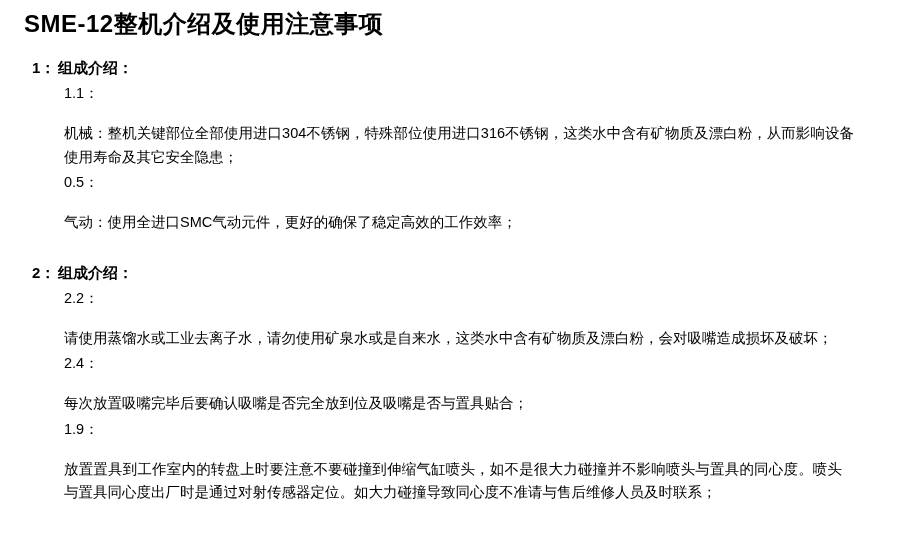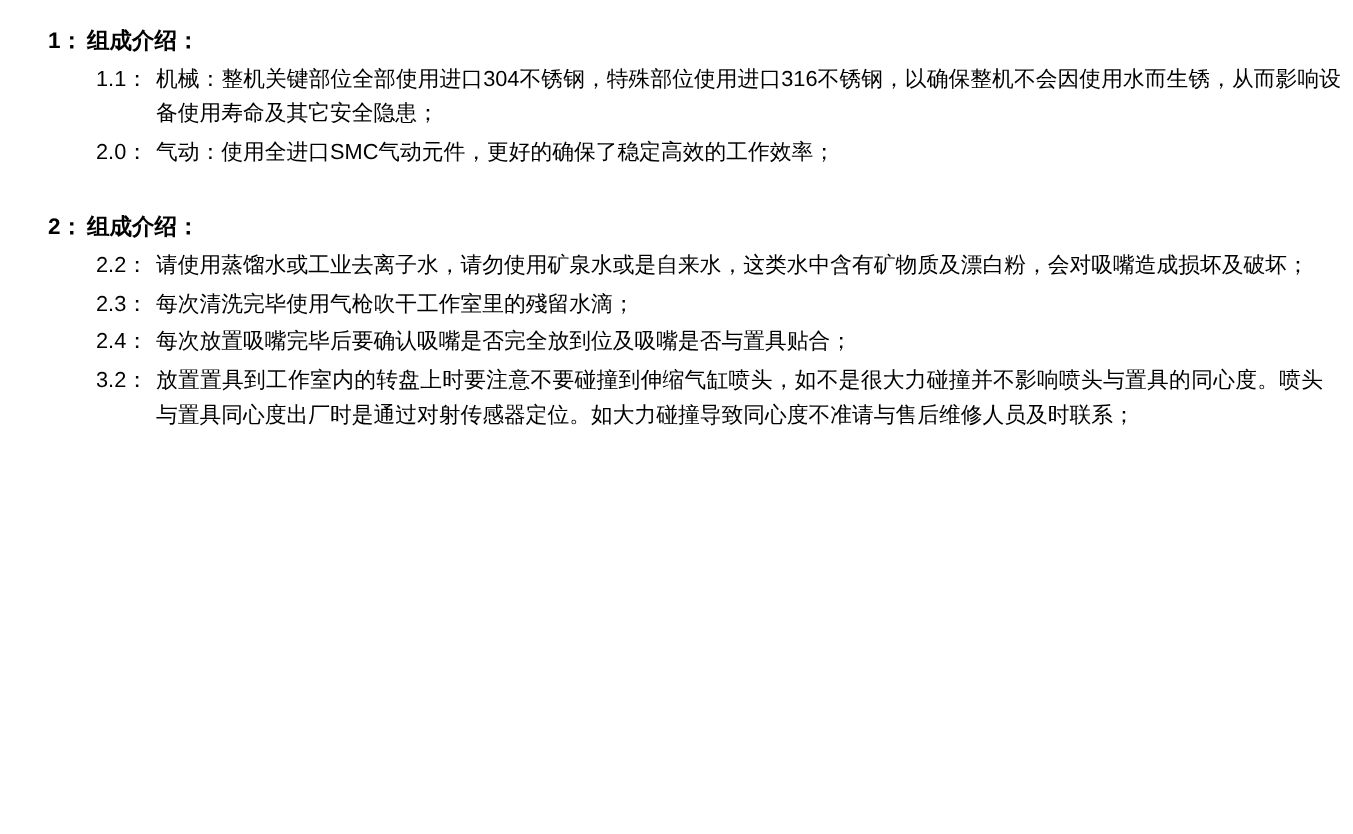--- a/index.html
+++ b/index.html
@@ -45,20 +45,21 @@
   .section-head .num {
     min-width: 26px;
   }
   .item {
     display: flex;
     align-items: flex-start;
     margin-left: 64px;
     margin-top: 2px;
     font-size: 14.5px;
     line-height: 1.62;
+    flex-direction: column;
   }
   .item .num {
     min-width: 40px;
     flex: 0 0 40px;
     text-align: left;
     white-space: nowrap;
   }
   .item .txt {
     flex: 1 1 auto;
     max-width: 790px;
@@ -67,54 +68,51 @@
   }
   .item.indent-more .txt {
     max-width: 778px;
   }
 </style>
 </head>
 <body>
 
 <div class="page">
 
+  <div class="doc-title">SME-12整机介绍及使用注意事项</div>
 
   <div class="section">
     <div class="section-head">
       <span class="num">1：</span>
       <span class="label">组成介绍：</span>
     </div>
 
     <div class="item">
       <span class="num">1.1：</span>
-      <span class="txt">机械：整机关键部位全部使用进口304不锈钢，特殊部位使用进口316不锈钢，以确保整机不会因使用水而生锈，从而影响设备使用寿命及其它安全隐患；</span>
+      <span class="txt">机械：整机关键部位全部使用进口304不锈钢，特殊部位使用进口316不锈钢，这类水中含有矿物质及漂白粉，从而影响设备使用寿命及其它安全隐患；</span>
     </div>
     <div class="item">
-      <span class="num">2.0：</span>
+      <span class="num">0.5：</span>
       <span class="txt">气动：使用全进口SMC气动元件，更好的确保了稳定高效的工作效率；</span>
     </div>
   </div>
 
   <div class="section second">
     <div class="section-head">
       <span class="num">2：</span>
       <span class="label">组成介绍：</span>
     </div>
 
     <div class="item">
       <span class="num">2.2：</span>
       <span class="txt">请使用蒸馏水或工业去离子水，请勿使用矿泉水或是自来水，这类水中含有矿物质及漂白粉，会对吸嘴造成损坏及破坏；</span>
     </div>
     <div class="item">
-      <span class="num">2.3：</span>
-      <span class="txt">每次清洗完毕使用气枪吹干工作室里的殘留水滴；</span>
-    </div>
-    <div class="item">
       <span class="num">2.4：</span>
       <span class="txt">每次放置吸嘴完毕后要确认吸嘴是否完全放到位及吸嘴是否与置具贴合；</span>
     </div>
     <div class="item indent-more">
-      <span class="num">3.2：</span>
+      <span class="num">1.9：</span>
       <span class="txt">放置置具到工作室内的转盘上时要注意不要碰撞到伸缩气缸喷头，如不是很大力碰撞并不影响喷头与置具的同心度。喷头与置具同心度出厂时是通过对射传感器定位。如大力碰撞导致同心度不准请与售后维修人员及时联系；</span>
     </div>
   </div>
 
 </div>
 
 </body></html>

